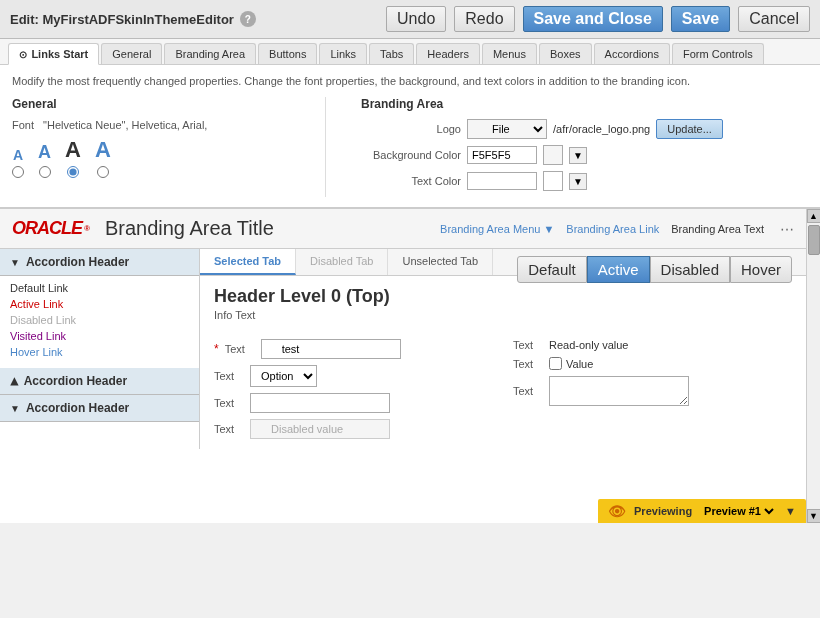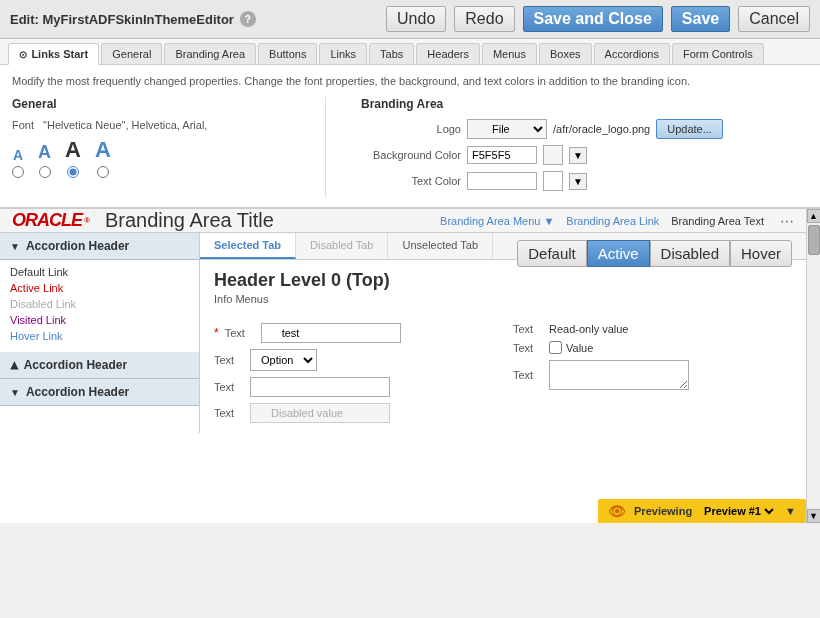--- a/index.html
+++ b/index.html
@@ -48,21 +48,21 @@
     .right-scroll { width: 14px; background: #e8e8e8; display: flex; flex-direction: column; align-items: center; border-left: 1px solid #ccc; }
     .scroll-arrow { width: 14px; height: 14px; background: #d0d0d0; border: 1px solid #aaa; display: flex; align-items: center; justify-content: center; font-size: 9px; cursor: pointer; }
     .scroll-track { flex: 1; width: 100%; background: #f0f0f0; position: relative; }
     .scroll-thumb { width: 12px; height: 30px; background: #b0b0b0; border: 1px solid #999; border-radius: 2px; position: absolute; top: 2px; left: 1px; cursor: pointer; }
 
     
     .preview-area { background: white; display: flex; flex-direction: row; overflow: hidden; border-top: 1px solid #ccc; position: relative; }
     .preview-content { flex: 1; overflow: hidden; }
 
     
-    .oracle-header { background: #f5f5f5; border-bottom: 1px solid #ccc; padding: 0 12px; display: flex; align-items: center; gap: 10px; }
+    .oracle-header { background: #f5f5f5; border-bottom: 1px solid #ccc; padding: 8px 12px; display: flex; align-items: center; gap: 10px; }
     .oracle-logo { color: #cc0000; font-size: 18px; font-weight: bold; font-style: italic; letter-spacing: -1px; display: flex; align-items: center; gap: 2px; }
     .oracle-trademark { font-size: 8px; color: #cc0000; vertical-align: super; }
     .branding-title { font-size: 20px; color: #333; font-weight: normal; margin-left: 6px; }
     .branding-menu-area { margin-left: auto; display: flex; align-items: center; gap: 12px; }
     .branding-menu-link { color: #4a86c8; font-size: 11px; cursor: pointer; display: flex; align-items: center; gap: 3px; }
     .branding-link { color: #4a86c8; font-size: 11px; cursor: pointer; }
     .branding-text { font-size: 11px; color: #333; }
     .dots-menu { color: #666; font-size: 14px; cursor: pointer; margin-left: 4px; }
 
     
@@ -254,21 +254,21 @@
         <div class="inner-tabs">
           <div class="inner-tab selected">Selected Tab</div>
           <div class="inner-tab disabled">Disabled Tab</div>
           <div class="inner-tab">Unselected Tab</div>
         </div>
 
         <div class="tab-content clearfix">
           <div style="display:flex; justify-content:space-between; align-items:flex-start;">
             <div>
               <div class="header-level">Header Level 0 (Top)</div>
-              <div class="info-text">Info Menus</div>
+              <div class="info-text">Info Text</div>
             </div>
             <div class="state-buttons">
               <button class="state-btn">Default</button>
               <button class="state-btn active">Active</button>
               <button class="state-btn">Disabled</button>
               <button class="state-btn">Hover</button>
             </div>
           </div>
 
           <div class="form-grid">

